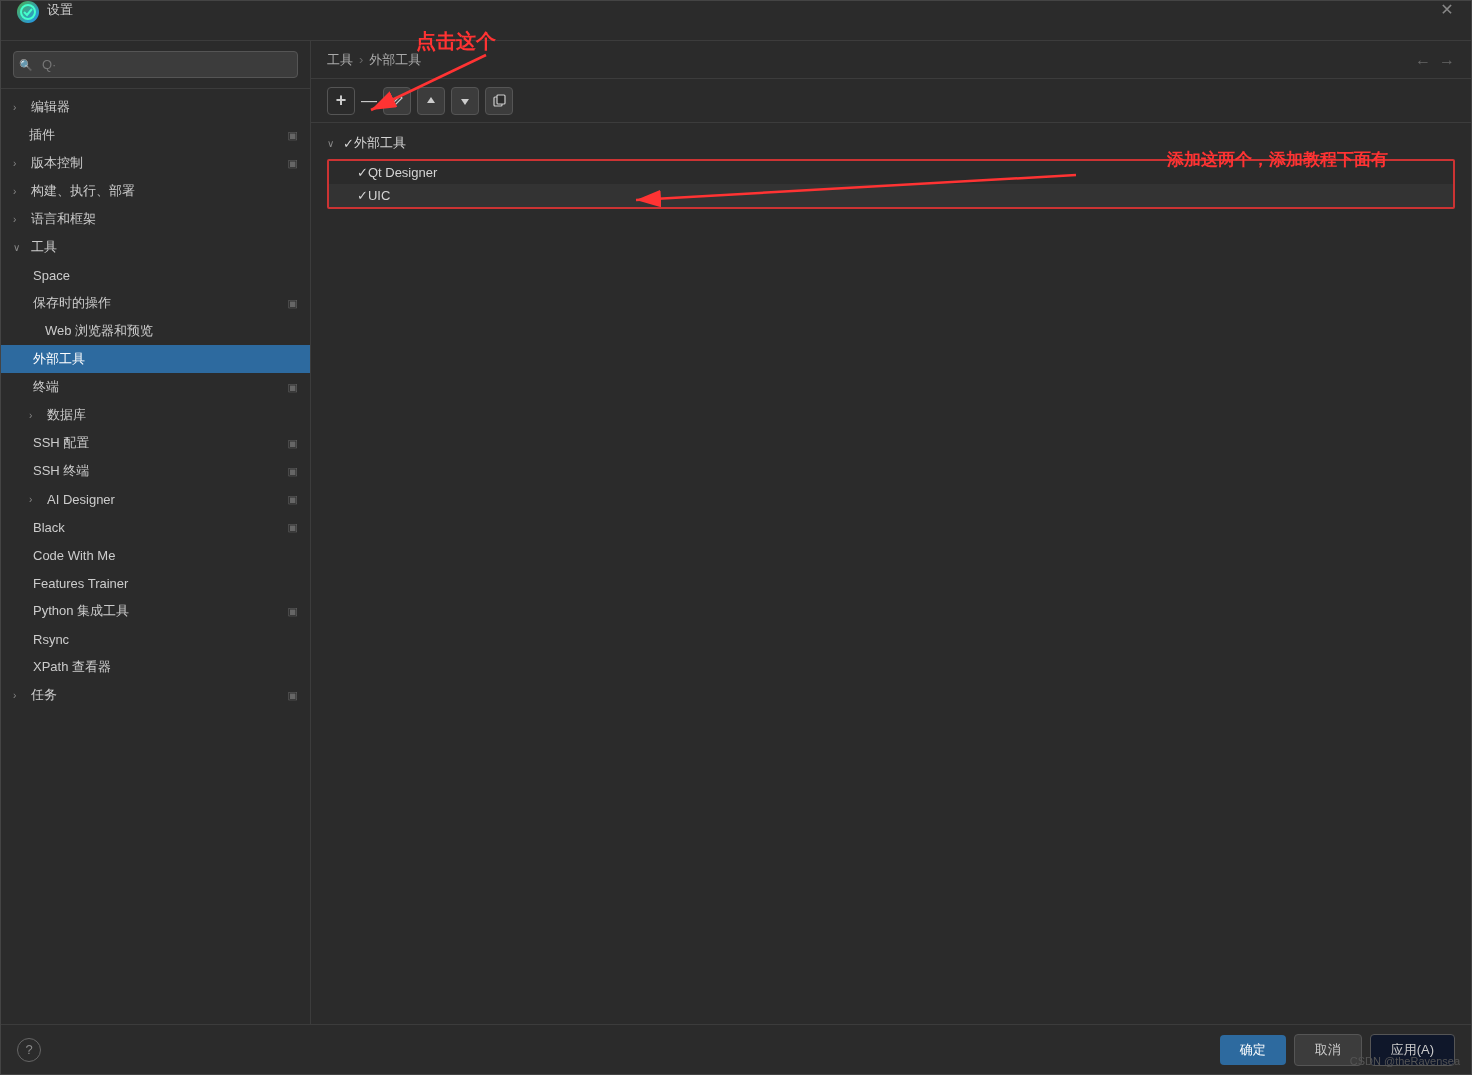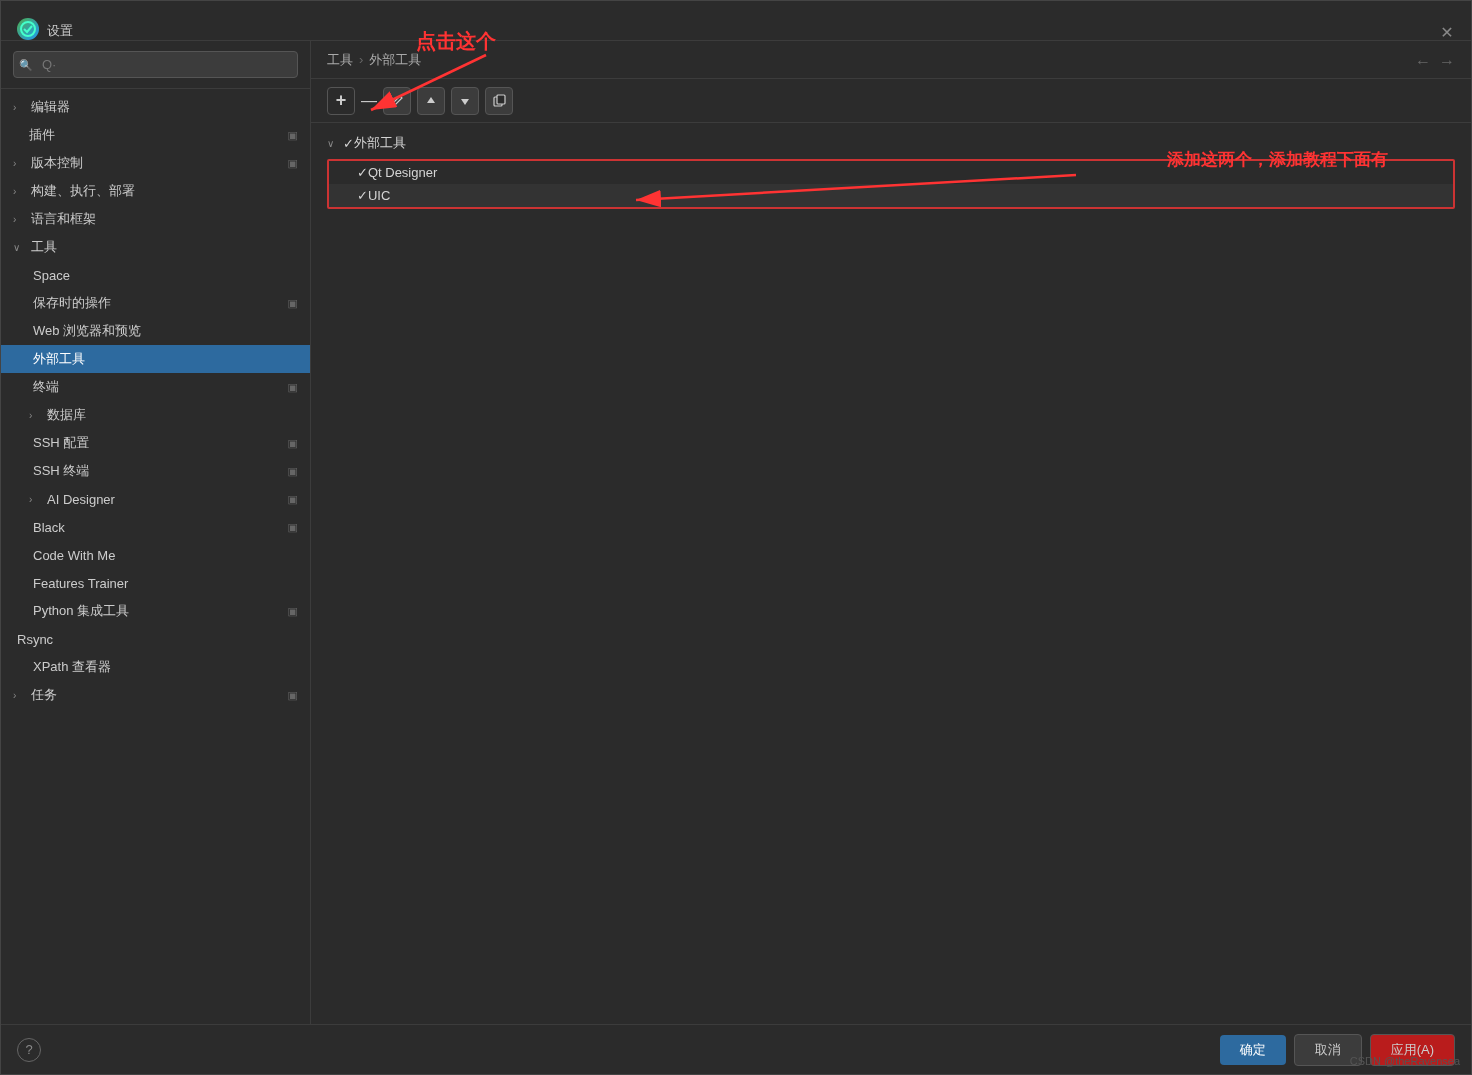--- a/index.html
+++ b/index.html
@@ -21,21 +21,21 @@
       border: 1px solid #444;
       display: flex;
       flex-direction: column;
     }
 
     
     .titlebar {
       height: 40px;
       background: #2b2b2b;
       display: flex;
-      align-items: flex-end;
+      align-items: flex-start;
       padding: 0 16px;
       border-bottom: 1px solid #3c3c3c;
       flex-shrink: 0;
     }
     .titlebar-icon {
       width: 22px;
       height: 22px;
       margin-right: 8px;
       background: linear-gradient(135deg, #4CAF50, #2196F3);
       border-radius: 50%;
@@ -243,21 +243,21 @@
     .btn-cancel {
       background: #3c3c3c;
       border: 1px solid #555;
       border-radius: 4px;
       color: #ccc;
       padding: 6px 20px;
       font-size: 13px;
       cursor: pointer;
     }
     .btn-apply {
-      background: #b91c1c;
+      background: #0f172a;
       border: 1px solid #555;
       border-radius: 4px;
       color: #ccc;
       padding: 6px 20px;
       font-size: 13px;
       cursor: pointer;
     }
     .csdn-watermark {
       position: absolute;
       bottom: 8px;
@@ -327,21 +327,21 @@
 
         <div class="nav-item" style="padding-left:32px;">
           <span>Space</span>
         </div>
 
         <div class="nav-item" style="padding-left:32px;">
           <span>保存时的操作</span>
           <span class="badge">▣</span>
         </div>
 
-        <div class="nav-item" style="padding-left:32px;">
+        <div class="nav-item" style="padding-left:32px;margin-left:12px;">
           <span>Web 浏览器和预览</span>
         </div>
 
         <div class="nav-item active" style="padding-left:32px;">
           <span>外部工具</span>
         </div>
 
         <div class="nav-item" style="padding-left:32px;">
           <span>终端</span>
           <span class="badge">▣</span>
@@ -381,21 +381,21 @@
         <div class="nav-item" style="padding-left:32px;">
           <span>Features Trainer</span>
         </div>
 
 
         <div class="nav-item" style="padding-left:32px;">
           <span>Python 集成工具</span>
           <span class="badge">▣</span>
         </div>
 
-        <div class="nav-item" style="padding-left:16px;">
+        <div class="nav-item" style="padding-left:32px;">
           <span>Rsync</span>
         </div>
 
         <div class="nav-item" style="padding-left:32px;">
           <span>XPath 查看器</span>
         </div>
 
         <div class="nav-item">
           <span class="chevron">›</span>
           <span>任务</span>

